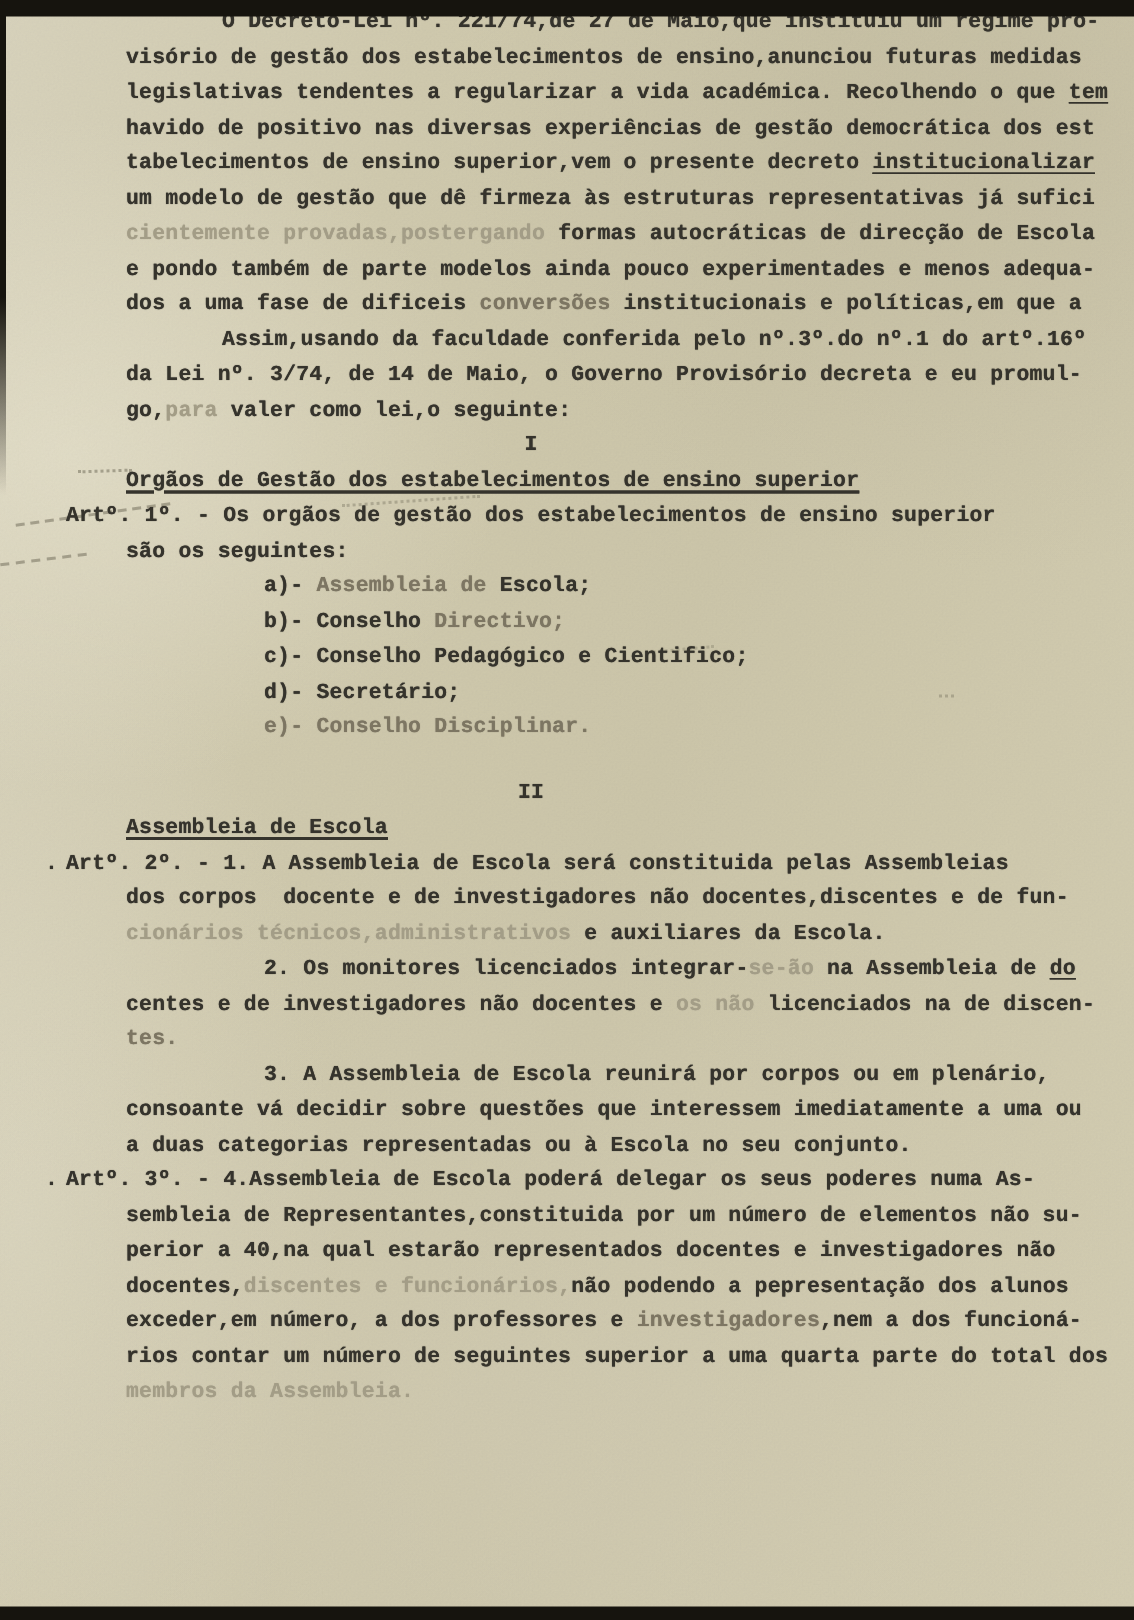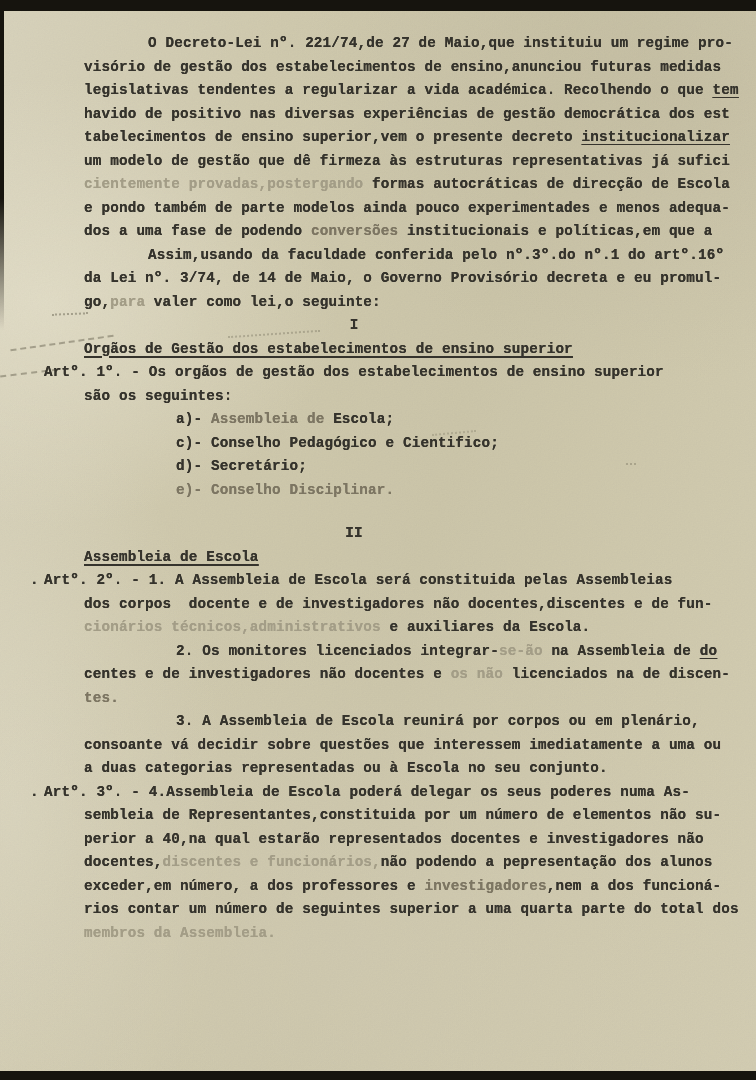--- a/index.html
+++ b/index.html
@@ -9,21 +9,21 @@
     background:
       radial-gradient(ellipse 420px 320px at 6% 28%, rgba(234,230,211,.55), rgba(234,230,211,0) 70%),
       radial-gradient(ellipse 520px 420px at 88% 8%, rgba(188,181,154,.45), rgba(188,181,154,0) 70%),
       radial-gradient(ellipse 640px 520px at 45% 88%, rgba(210,204,182,.5), rgba(210,204,182,0) 75%),
       radial-gradient(ellipse 300px 600px at 2% 75%, rgba(226,222,203,.5), rgba(226,222,203,0) 70%),
       linear-gradient(104deg,#d7d2bc 0%,#cfc9ae 28%,#cbc5a9 55%,#cfc9ae 80%,#d2ccb2 100%);}
   .band-top{position:absolute;left:0;top:0;width:756px;height:11px;background:#16140e;}
   .band-bottom{position:absolute;left:0;bottom:0;width:756px;height:9px;background:#16140e;}
   .sliver-left{position:absolute;left:0;top:0;width:4px;height:330px;
        background:linear-gradient(#16140e 60%,rgba(22,20,14,0));}
-  .text-col{position:absolute;left:0;top:32px;width:756px;}
+  .text-col{position:absolute;left:0;top:4px;width:756px;}
   .line{white-space:pre;margin-left:84px;font-size:14.3px;line-height:23.5px;height:23.5px;
         font-weight:700;color:var(--ink,#35332c);letter-spacing:.15px;}
   .line span{text-shadow:0 0 .6px currentColor;}
   .i1{padding-left:64px;}
   .i2{padding-left:92px;}
   .art{margin-left:44px;}
   .ci{width:540px;text-align:center;padding-left:0;}
   .ch{width:615px;padding-left:0;}
   .gap{margin-top:20px;}
   .seg-n{color:var(--ink,#35332c);}
@@ -52,29 +52,30 @@
 
   <div class="text-col">
       <div class="line i1"><span class="seg-n">O Decreto-Lei nº. 221/74,de 27 de Maio,que instituiu um regime pro-</span></div>
       <div class="line "><span class="seg-n">visório de gestão dos estabelecimentos de ensino,anunciou futuras medidas</span></div>
       <div class="line "><span class="seg-n">legislativas tendentes a regularizar a vida académica. Recolhendo o que </span><span class="seg-u">tem</span></div>
       <div class="line "><span class="seg-n">havido de positivo nas diversas experiências de gestão democrática dos est</span></div>
       <div class="line "><span class="seg-n">tabelecimentos de ensino superior,vem o presente decreto </span><span class="seg-u">institucionalizar</span></div>
       <div class="line "><span class="seg-n">um modelo de gestão que dê firmeza às estruturas representativas já sufici</span></div>
       <div class="line "><span class="seg-f">cientemente provadas,postergando</span><span class="seg-n"> formas autocráticas de direcção de Escola</span></div>
       <div class="line "><span class="seg-n">e pondo também de parte modelos ainda pouco experimentades e menos adequa-</span></div>
-      <div class="line "><span class="seg-n">dos a uma fase de podendo </span><span class="seg-m">conversões</span><span class="seg-n"> institucionais e políticas,em que a</span></div>
+      <div class="line "><span class="seg-n">dos a uma fase de dificeis </span><span class="seg-m">conversões</span><span class="seg-n"> institucionais e políticas,em que a</span></div>
       <div class="line i1"><span class="seg-n">Assim,usando da faculdade conferida pelo nº.3º.do nº.1 do artº.16º</span></div>
       <div class="line "><span class="seg-n">da Lei nº. 3/74, de 14 de Maio, o Governo Provisório decreta e eu promul-</span></div>
       <div class="line "><span class="seg-n">go,</span><span class="seg-f">para</span><span class="seg-n"> valer como lei,o seguinte:</span></div>
       <div class="line ci"><span class="seg-n">I</span></div>
       <div class="line ch"><span class="seg-u">Orgãos de Gestão dos estabelecimentos de ensino superior</span></div>
       <div class="line art"><span class="seg-n">Artº. 1º. - Os orgãos de gestão dos estabelecimentos de ensino superior</span></div>
       <div class="line "><span class="seg-n">são os seguintes:</span></div>
       <div class="line i2"><span class="seg-n">a)- </span><span class="seg-m">Assembleia de </span><span class="seg-n">Escola;</span></div>
+      <div class="line i2"><span class="seg-n">b)- Conselho </span><span class="seg-m">Directivo;</span></div>
       <div class="line i2"><span class="seg-n">c)- Conselho Pedagógico e Cientifico;</span></div>
       <div class="line i2"><span class="seg-n">d)- Secretário;</span></div>
       <div class="line i2"><span class="seg-m">e)- Conselho Disciplinar.</span></div>
       <div class="line ci gap"><span class="seg-n">II</span></div>
       <div class="line ch"><span class="seg-u">Assembleia de Escola</span></div>
       <div class="line art"><span class="seg-d">.</span><span class="seg-n">Artº. 2º. - 1. A Assembleia de Escola será constituida pelas Assembleias</span></div>
       <div class="line "><span class="seg-n">dos corpos  docente e de investigadores não docentes,discentes e de fun-</span></div>
       <div class="line "><span class="seg-f">cionários técnicos,administrativos</span><span class="seg-n"> e auxiliares da Escola.</span></div>
       <div class="line i2"><span class="seg-n">2. Os monitores licenciados integrar-</span><span class="seg-f">se-ão</span><span class="seg-n"> na Assembleia de </span><span class="seg-u">do</span></div>
       <div class="line "><span class="seg-n">centes e de investigadores não docentes e </span><span class="seg-f">os não</span><span class="seg-n"> licenciados na de discen-</span></div>

